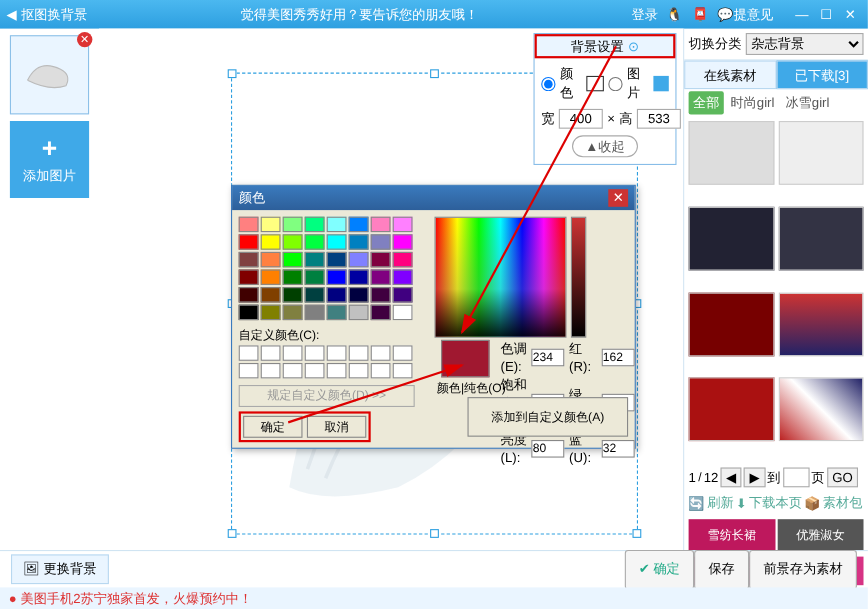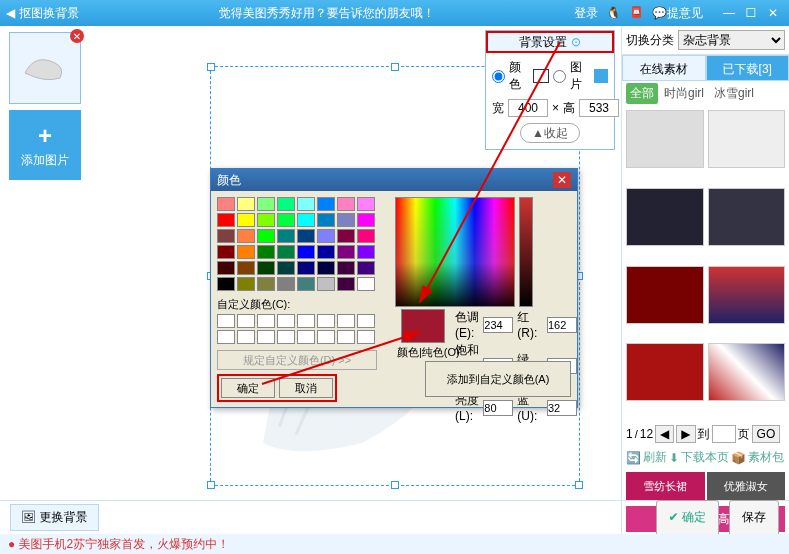--- a/index.html
+++ b/index.html
@@ -67,21 +67,21 @@
 .ok-row button{width:54px;height:20px;border:1px solid #888;background:#ece9d8;cursor:pointer;font-size:11px}
 .picker-col{flex:1;display:flex;gap:4px}
 .gradient{width:120px;height:110px;border:1px solid #888;background:linear-gradient(to right,red,yellow,lime,cyan,blue,magenta,red);position:relative}
 .gradient::after{content:"";position:absolute;inset:0;background:linear-gradient(to bottom,rgba(255,255,255,0) 0%,rgba(128,128,128,0.3) 60%,rgba(0,0,0,0.9) 100%)}
 .lum{width:14px;height:110px;border:1px solid #888;background:linear-gradient(to bottom,#c33,#000)}
 .preview-box{width:44px;height:34px;background:#a01830;border:1px solid #888;position:absolute;left:190px;top:140px}
 .val-grid{position:absolute;left:244px;top:140px;display:grid;grid-template-columns:auto 30px auto 30px;gap:2px 4px;font-size:11px;align-items:center}
 .val-grid input{width:30px;height:16px;border:1px solid #888;text-align:left;padding-right:2px;font-size:11px}
 .solid-lbl{position:absolute;left:186px;top:176px;font-size:11px}
 .add-custom{position:absolute;left:214px;top:192px;width:146px;height:36px;border:1px solid #888;background:#ece9d8;font-size:11px;cursor:pointer}
-.bottom-bar{position:absolute;bottom:20px;left:0;right:0;height:34px;border-top:1px solid #d0e4f2;display:flex;align-items:center;padding:12px 10px;gap:10px}
+.bottom-bar{position:absolute;bottom:20px;left:0;right:0;height:34px;border-top:1px solid #d0e4f2;display:flex;align-items:center;padding:12px 10px;}
 .bottom-bar .change{display:flex;align-items:center;gap:4px;padding:4px 10px;border:1px solid #b8d8f0;background:#eaf5ff;cursor:pointer}
 .bottom-bar .spacer{flex:1}
 .bottom-bar button{height:36px;padding:0 12px;border:1px solid #aaa;border-radius:3px;background:#f5f5f5;cursor:pointer}
 .bottom-bar .ok{color:#2a8}
 .status{position:absolute;bottom:0;left:0;right:0;height:20px;background:#eaf5ff;padding:0 8px;display:flex;align-items:center;color:#d33;font-size:11px}
 svg.arrow{position:absolute;z-index:20;pointer-events:none}
 </style>
 </head>
 <body>
 
@@ -325,18 +325,19 @@
 
 <div class="bottom-bar">
   <div class="change">
     <span>🖼
     <span>更换背景</span>
   </span>
     </div>
   <div class="spacer"></div>
   <button class="ok">✔ <span>确定</span></button>
   <button>保存</button>
+  <button>前景存为素材</button>
 </div>
 
 <div class="status">
   <span>●&nbsp;</span>
   <span>美图手机2苏宁独家首发，火爆预约中！</span>
 </div>
 
 </body></html>

